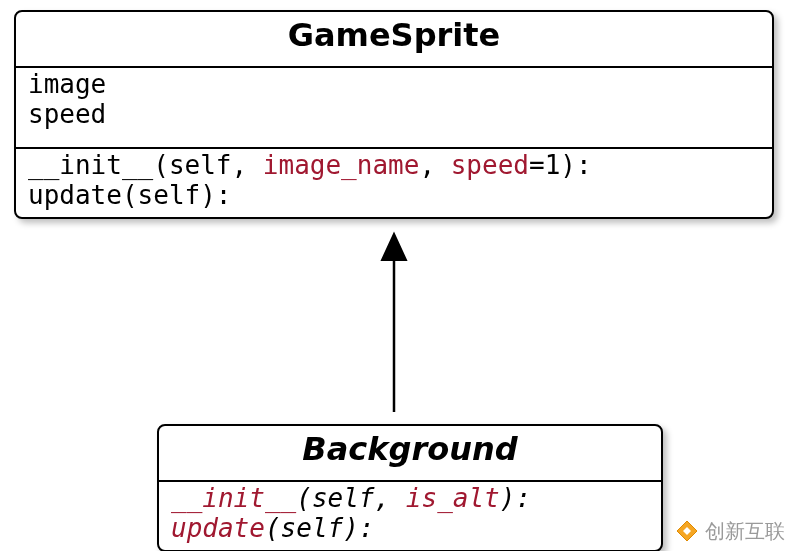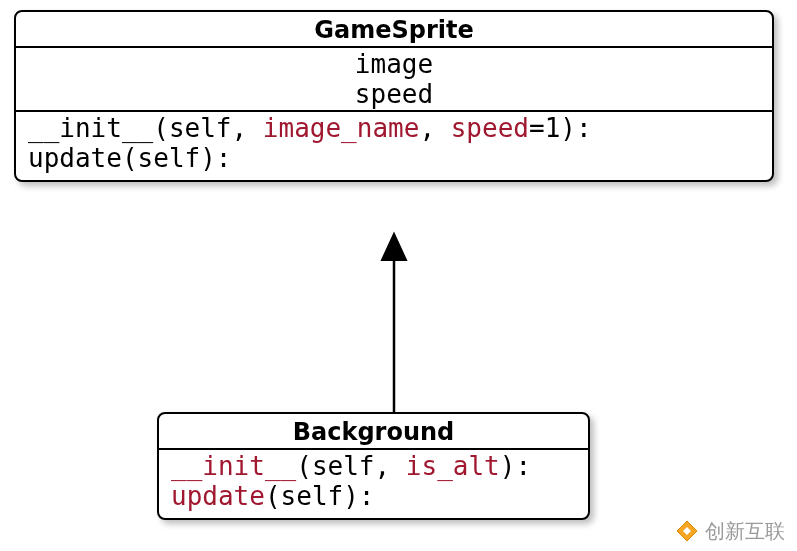--- a/index.html
+++ b/index.html
@@ -16,31 +16,30 @@
     position: absolute;
     border: 2.5px solid #000;
     border-radius: 8px;
     background: #fff;
     box-shadow: 4px 4px 6px rgba(0,0,0,0.25);
     overflow: hidden;
   }
   .uml-title {
     text-align: center;
     font-weight: bold;
-    font-size: 24px;
-    padding: 4px 10px 2px 10px;
+    font-size: 32px;
+    padding: 4px 10px 12px 10px;
     border-bottom: 2.5px solid #000;
     font-family: "DejaVu Sans", "Helvetica", Arial, sans-serif;
   }
   .uml-attrs {
     font-size: 26px;
-    padding: 2px 12px 0 12px;
+    padding: 2px 12px 17px 12px;
     border-bottom: 2.5px solid #000;
     line-height: 1.15;
-    text-align: center;
   }
   .uml-methods {
     font-size: 26px;
     padding: 2px 12px 6px 12px;
     line-height: 1.15;
   }
   .attr-row, .method-row { white-space: nowrap; }
   .dark { color: #000; }
   .param { color: #a01830; margin-top: 20px; }
   .watermark {
@@ -78,21 +77,21 @@
       <span class="dark">update</span><span class="dark">(</span><span class="dark">self</span><span class="dark">):</span>
     </div>
   </div>
 </div>
 
 <svg class="arrow" width="797" height="551">
   <line x1="394" y1="412" x2="394" y2="260" stroke="#000" stroke-width="2.5"></line>
   <polygon points="394,234 382,260 406,260" fill="#000" stroke="#000" stroke-width="2"></polygon>
 </svg>
 
-<div class="uml-class" style="left:157px; top:412px; width:433px;">
+<div class="uml-class" style="left:157px; top:424px; width:506px;font-style:italic;">
   <div class="uml-title">Background</div>
   <div class="uml-methods">
     <div class="method-row">
       <span class="param">__init__</span><span class="dark">(</span><span class="dark">self</span><span class="dark">, </span><span class="param">is_alt</span><span class="dark">):</span>
     </div>
     <div class="method-row">
       <span class="param">update</span><span class="dark">(</span><span class="dark">self</span><span class="dark">):</span>
     </div>
   </div>
 </div>

